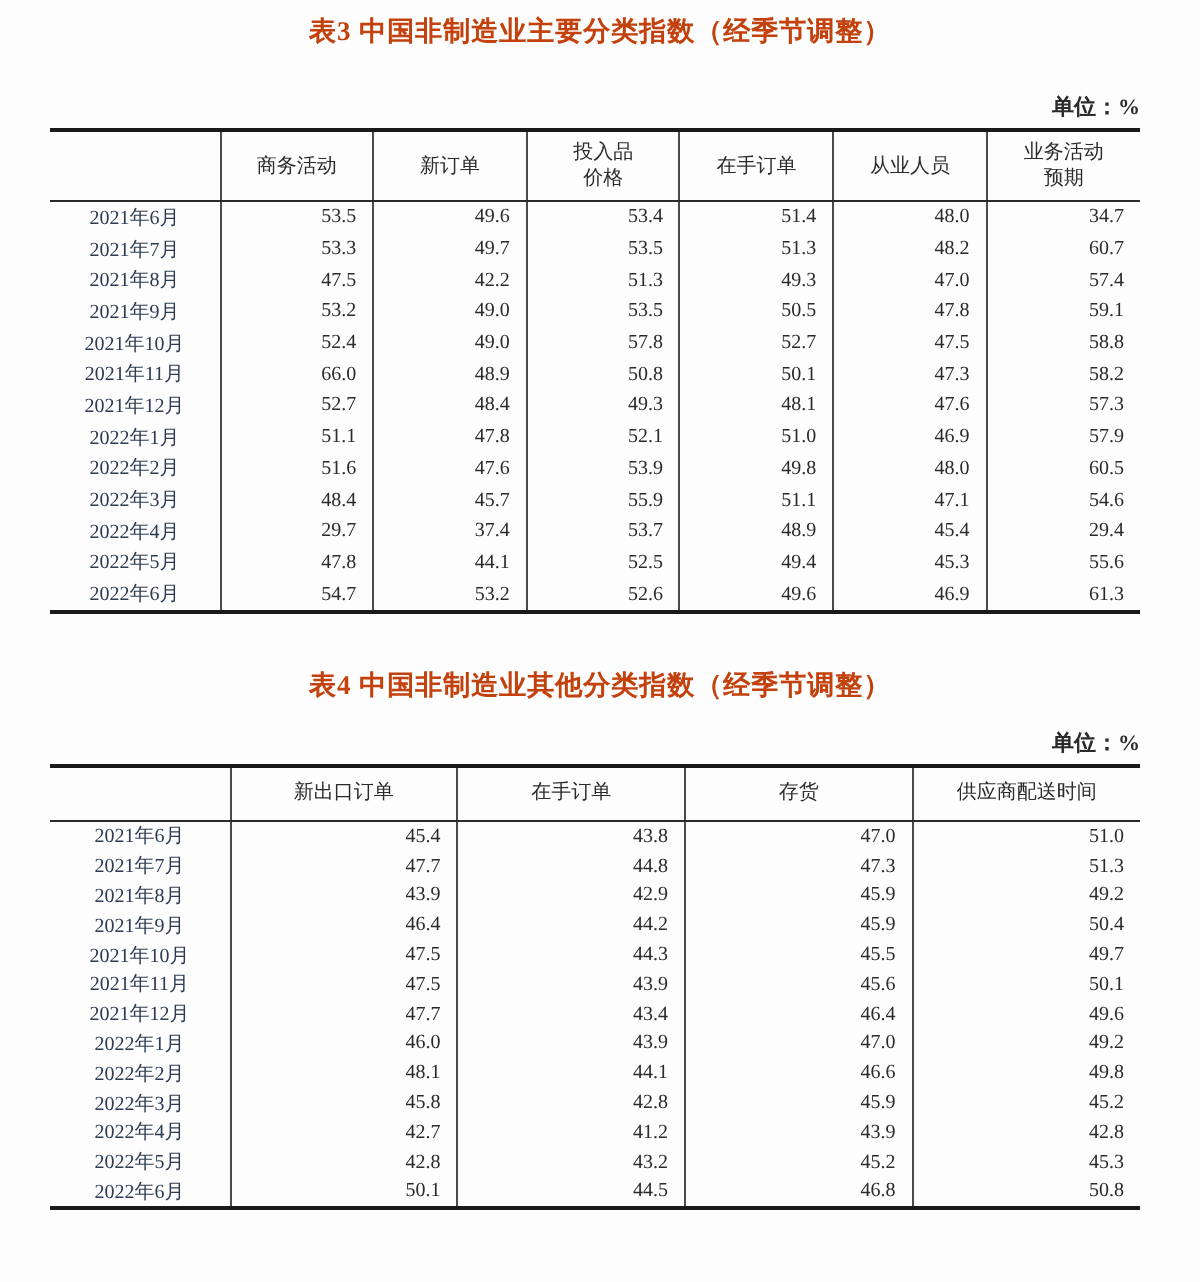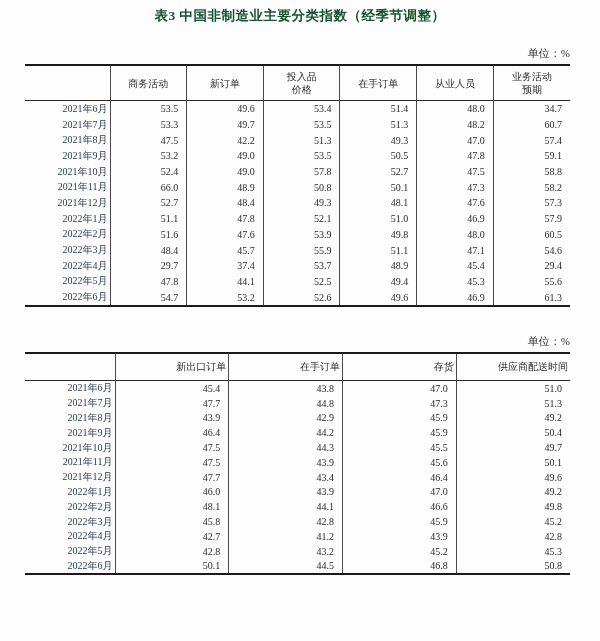--- a/index.html
+++ b/index.html
@@ -9,28 +9,29 @@
     font-family:"Liberation Serif","DejaVu Serif",serif;
     color:#2b2b2b;
     overflow:hidden;
   }
   .page{padding-top:7px;}
   .tbl-title{
     margin:0;
     text-align:center;
     font-size:13.5px;
     font-weight:bold;
-    color:#14532d;
+    color:#c2410c;
     letter-spacing:0.5px;
   }
   .unit{
     text-align:right;
     font-size:11px;
     padding-right:30px;
     color:#2b2b2b;
+    font-weight:bold;
   }
   .unit-t3{margin-top:21px;margin-bottom:3px;}
   .unit-t4{margin-top:12px;margin-bottom:3px;}
   table{
     width:545px;
     margin-left:25px;
     border-collapse:collapse;
     table-layout:fixed;
     border-top:2.5px solid #1a1a1a;
     border-bottom:2.5px solid #1a1a1a;
@@ -40,32 +41,32 @@
     font-weight:normal;
     text-align:center;
     vertical-align:middle;
     border-bottom:1.5px solid #2a2a2a;
     white-space:pre-line;
     line-height:13px;
     padding:4px 2px;
     color:#2b2b2b;
   }
   #table3 th{height:26px;}
-  #table4 th{height:18px;text-align:right;}
+  #table4 th{height:18px;}
   th:not(:first-child), td:not(:first-child){
     border-left:1px solid #4a4a4a;
   }
   td{
     padding:0 8px 0 2px;
     overflow:hidden;
   }
   #table3 td{height:15.7px;}
   #table4 td{height:14.8px;}
   td.rowlabel{
-    text-align:right;
+    text-align:center;
     color:#2d3b52;
     padding:0 2px;
   }
   td.val{
     text-align:right;
     color:#2b2b2b;
   }
   .gap-t4{margin-top:27px;}
   #table3 col.c-label{width:85px;}
   #table4 col.c-label{width:90px;}
@@ -217,20 +218,21 @@
             <td class="val">52.6</td>
             <td class="val">49.6</td>
             <td class="val">46.9</td>
             <td class="val">61.3</td>
           </tr>
         </tbody>
     </table>
   </section>
 
   <section class="gap-t4">
+    <h2 class="tbl-title">表4 中国非制造业其他分类指数（经季节调整）</h2>
     <div class="unit unit-t4">单位：%</div>
     <table id="table4">
       <colgroup>
         <col class="c-label">
           <col>
           <col>
           <col>
           <col>
       </colgroup>
       <thead>

